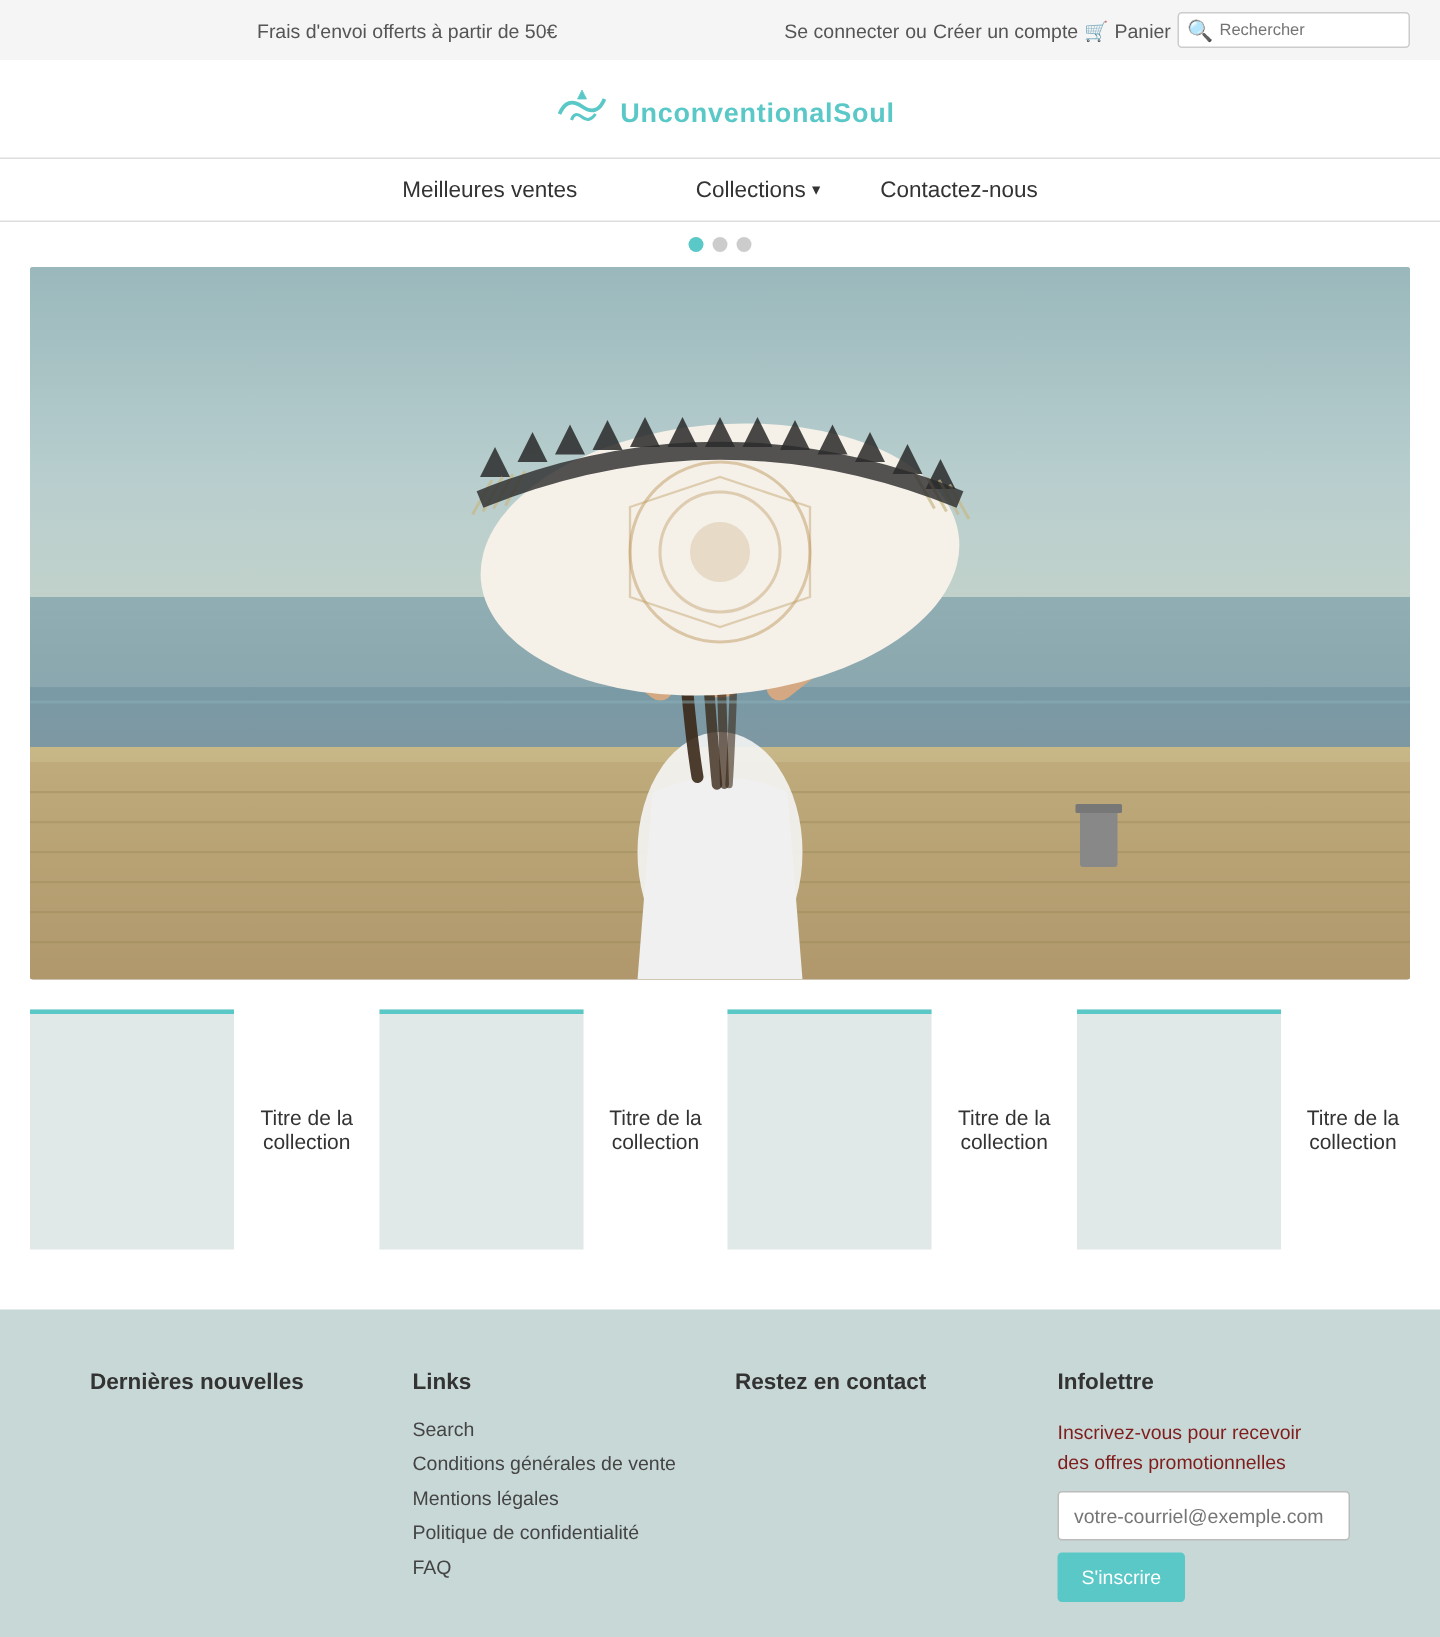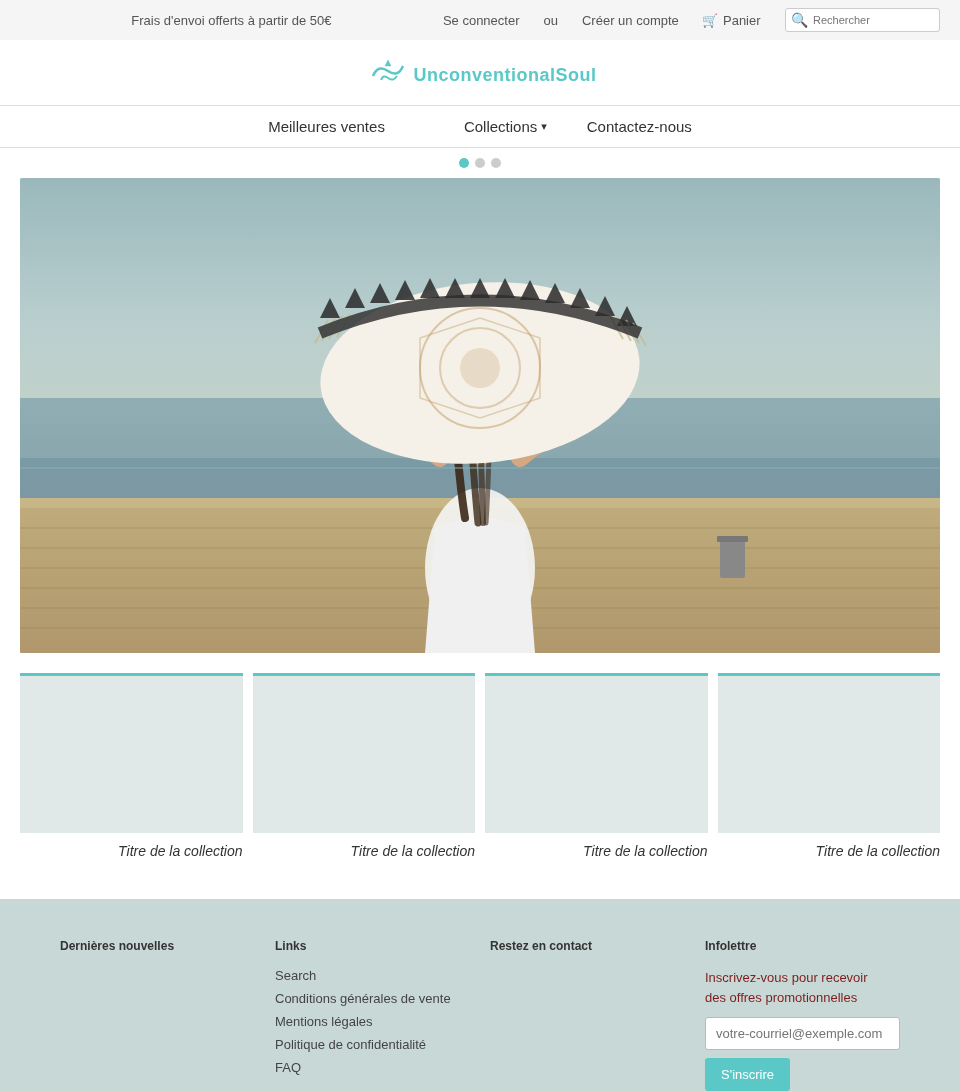--- a/index.html
+++ b/index.html
@@ -9,21 +9,21 @@
     .top-bar {
       background: #f5f5f5;
       display: flex;
       align-items: center;
       justify-content: space-between;
       padding: 8px 20px;
       font-size: 13px;
       color: #555;
     }
     .top-bar-center { flex: 1; text-align: center; }
-    .top-bar-right { display: flex; align-items: center; gap: 24px; }
+    .top-bar-right { display: flex; align-items: center; gap: 4px; }
     .top-bar-right a { color: #555; text-decoration: none; cursor: pointer; }
     .cart-link { display: flex; align-items: center; gap: 4px; color: #555; text-decoration: none; cursor: pointer; }
     .search-box {
       display: flex;
       align-items: center;
       border: 1px solid #ccc;
       border-radius: 3px;
       background: #fff;
       padding: 3px 6px;
       gap: 4px;
@@ -111,24 +111,23 @@
     .collections-row {
       display: flex;
       justify-content: space-around;
       align-items: flex-start;
       padding: 20px 20px 40px;
       gap: 10px;
     }
     .collection-item {
       flex: 1;
       display: flex;
-      flex-direction: column;
-      align-items: flex-end;
+      flex-direction: row;
+      align-items: center;
       gap: 10px;
-      font-style: italic;
     }
     .collection-image-placeholder {
       width: 100%;
       height: 160px;
       background: #e0e8e8;
       border-top: 3px solid #5bc8c8;
     }
     .collection-title {
       font-size: 14px;
       color: #333;
@@ -140,21 +139,21 @@
       background: #c8d8d6;
       padding: 40px 60px 20px;
     }
     .footer-content {
       display: flex;
       gap: 20px;
       margin-bottom: 30px;
     }
     .footer-col { flex: 1; }
     .footer-col h3 {
-      font-size: 12px;
+      font-size: 15px;
       font-weight: 700;
       margin-bottom: 15px;
       color: #333;
     }
     .footer-col a {
       display: block;
       font-size: 13px;
       color: #444;
       text-decoration: none;
       margin-bottom: 8px;

